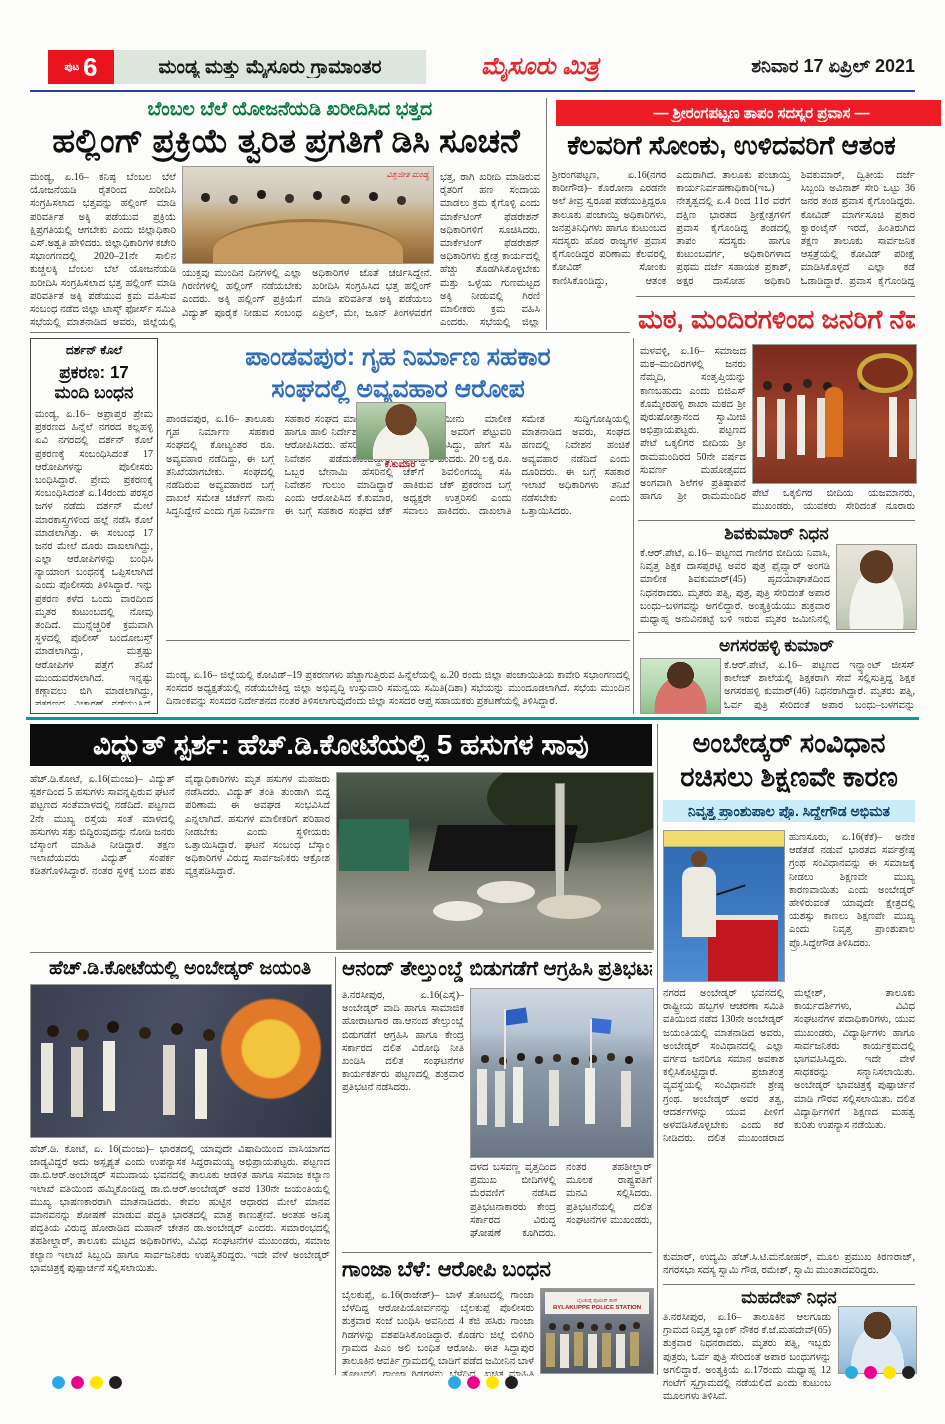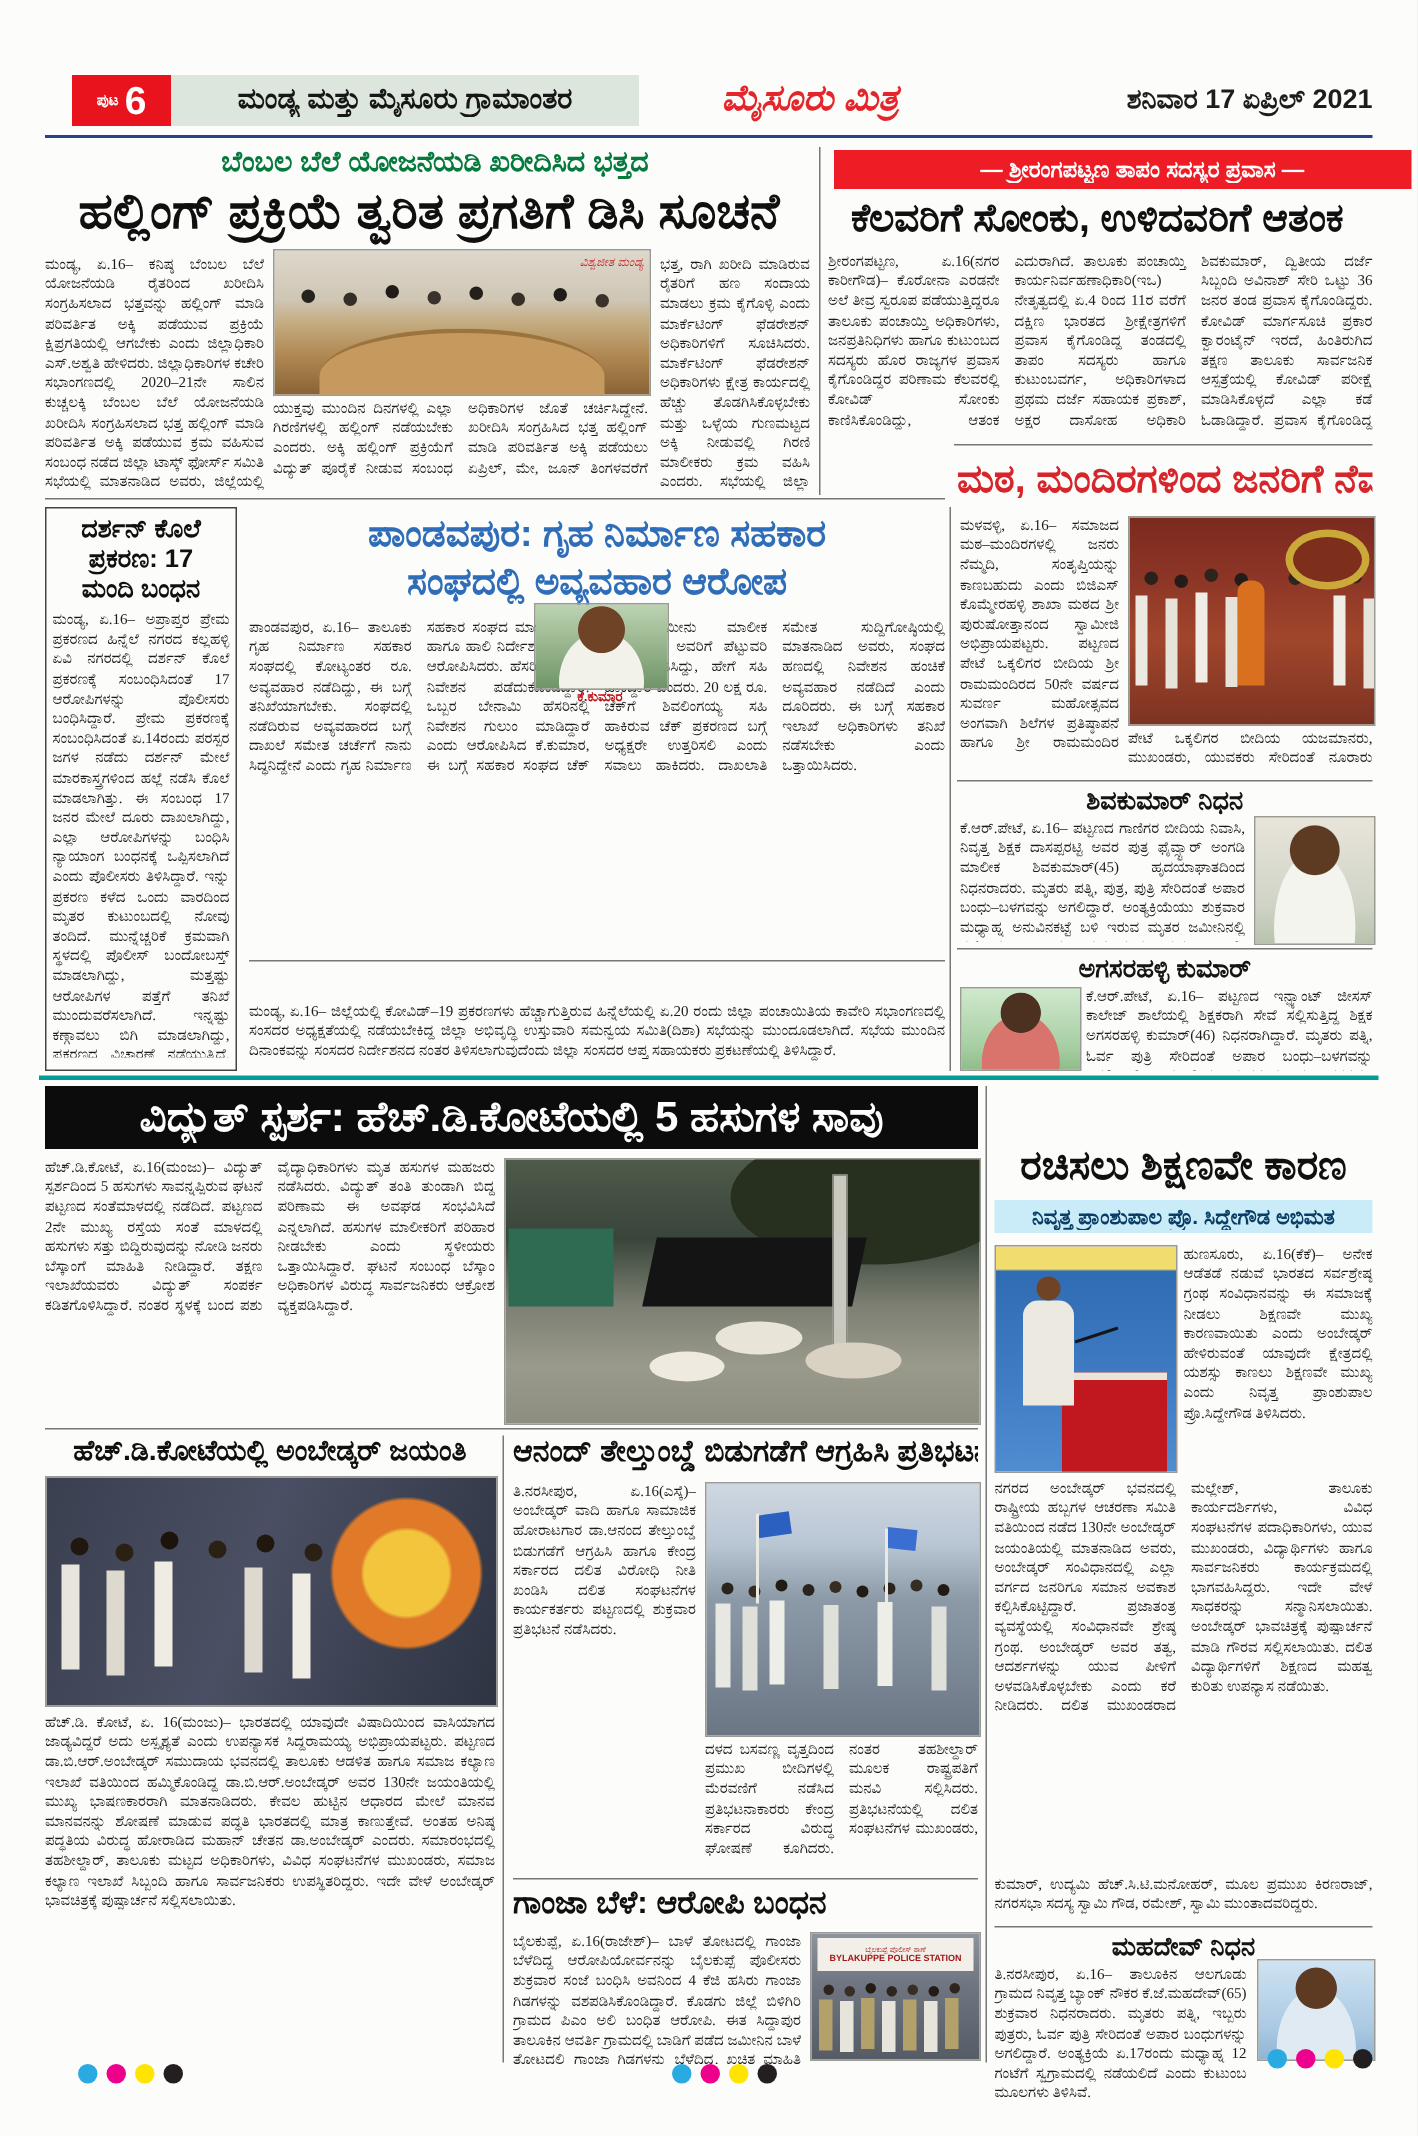--- a/index.html
+++ b/index.html
@@ -55,21 +55,21 @@
   <div class="abs" style="left:556px;top:100px;width:359px;height:26px;background:#ee1c25;display:flex;align-items:center;justify-content:center;padding-left:26px;">
     <span style="color:#fff;font-weight:bold;font-size:15px;white-space:nowrap;overflow:hidden;">— ಶ್ರೀರಂಗಪಟ್ಟಣ ತಾಪಂ ಸದಸ್ಯರ ಪ್ರವಾಸ —</span>
   </div>
   <div class="abs hl" style="left:548px;top:130px;width:367px;height:34px;font-size:26px;">ಕೆಲವರಿಗೆ ಸೋಂಕು, ಉಳಿದವರಿಗೆ ಆತಂಕ</div>
   <div class="abs bodytxt cols3" style="left:552px;top:168px;width:363px;height:128px;">ಶ್ರೀರಂಗಪಟ್ಟಣ, ಏ.16(ನಗರ ಕಾರೀಗೌಡ)– ಕೊರೋನಾ ಎರಡನೇ ಅಲೆ ತೀವ್ರ ಸ್ವರೂಪ ಪಡೆಯುತ್ತಿದ್ದರೂ ತಾಲೂಕು ಪಂಚಾಯ್ತಿ ಅಧಿಕಾರಿಗಳು, ಜನಪ್ರತಿನಿಧಿಗಳು ಹಾಗೂ ಕುಟುಂಬದ ಸದಸ್ಯರು ಹೊರ ರಾಜ್ಯಗಳ ಪ್ರವಾಸ ಕೈಗೊಂಡಿದ್ದರ ಪರಿಣಾಮ ಕೆಲವರಲ್ಲಿ ಕೋವಿಡ್ ಸೋಂಕು ಕಾಣಿಸಿಕೊಂಡಿದ್ದು, ಆತಂಕ ಎದುರಾಗಿದೆ. ತಾಲೂಕು ಪಂಚಾಯ್ತಿ ಕಾರ್ಯನಿರ್ವಹಣಾಧಿಕಾರಿ(ಇಒ) ನೇತೃತ್ವದಲ್ಲಿ ಏ.4 ರಿಂದ 11ರ ವರೆಗೆ ದಕ್ಷಿಣ ಭಾರತದ ಶ್ರೀಕ್ಷೇತ್ರಗಳಿಗೆ ಪ್ರವಾಸ ಕೈಗೊಂಡಿದ್ದ ತಂಡದಲ್ಲಿ ತಾಪಂ ಸದಸ್ಯರು ಹಾಗೂ ಕುಟುಂಬವರ್ಗ, ಅಧಿಕಾರಿಗಳಾದ ಪ್ರಥಮ ದರ್ಜೆ ಸಹಾಯಕ ಪ್ರಕಾಶ್, ಅಕ್ಷರ ದಾಸೋಹ ಅಧಿಕಾರಿ ಶಿವಕುಮಾರ್, ದ್ವಿತೀಯ ದರ್ಜೆ ಸಿಬ್ಬಂದಿ ಅವಿನಾಶ್ ಸೇರಿ ಒಟ್ಟು 36 ಜನರ ತಂಡ ಪ್ರವಾಸ ಕೈಗೊಂಡಿದ್ದರು. ಕೋವಿಡ್ ಮಾರ್ಗಸೂಚಿ ಪ್ರಕಾರ ಕ್ವಾರಂಟೈನ್ ಇರದೆ, ಹಿಂತಿರುಗಿದ ತಕ್ಷಣ ತಾಲೂಕು ಸಾರ್ವಜನಿಕ ಆಸ್ಪತ್ರೆಯಲ್ಲಿ ಕೋವಿಡ್ ಪರೀಕ್ಷೆ ಮಾಡಿಸಿಕೊಳ್ಳದೆ ಎಲ್ಲಾ ಕಡೆ ಓಡಾಡಿದ್ದಾರೆ. ಪ್ರವಾಸ ಕೈಗೊಂಡಿದ್ದ ತಾ.ಪಂ ಸದಸ್ಯ ಹಾಗೂ ಕುಟುಂಬದ ಕೆಲವರಿಗೆ ಕೋವಿಡ್ ಪಾಸಿಟಿವ್ ದೃಢಪಟ್ಟಿದೆ. ಇನ್ನೂ ಕೆಲವರಲ್ಲಿ ಸೋಂಕಿನ ಲಕ್ಷಣಗಳು ಕಂಡುಬಂದರೂ ಪರೀಕ್ಷೆಗೆ ಒಳಪಟ್ಟಿಲ್ಲ. ಇದರಿಂದ ಉಳಿದ ಜನಪ್ರತಿನಿಧಿಗಳು ಹಾಗೂ ಅಧಿಕಾರಿ ವರ್ಗ ಹಾಗೂ ಅವರ ಕುಟುಂಬದಲ್ಲಿ ಆತಂಕ ಮನೆ ಮಾಡಿದೆ. ಅಲ್ಲದೆ ಈ 36 ಜನ ಪ್ರವಾಸದಿಂದ ಹಿಂತಿರುಗಿದ ನಂತರ ಇವರ ನಿಕಟ ಸಂಪರ್ಕದಲ್ಲಿದ್ದವರಿಗೂ ಆತಂಕ ಎದುರಾಗಿದೆ ಎಂದು ಸಾರ್ವಜನಿಕ ವಲಯದಲ್ಲಿ ಚರ್ಚೆಗೆ ಗ್ರಾಸವಾಗಿದೆ.</div>
 
   <div class="abs rule" style="left:30px;top:332px;width:600px;height:1px;"></div>
   <div class="abs rule" style="left:636px;top:296px;width:279px;height:1px;"></div>
 
   <div class="abs" style="left:30px;top:338px;width:128px;height:376px;border:1px solid #444;padding:4px;box-sizing:border-box;">
-    <div class="hl" style="font-size:17px;height:20px;">ದರ್ಶನ್ ಕೊಲೆ</div>
+    <div class="hl" style="font-size:12px;height:20px;">ದರ್ಶನ್ ಕೊಲೆ</div>
     <div class="hl" style="font-size:17px;height:20px;">ಪ್ರಕರಣ: 17</div>
     <div class="hl" style="font-size:17px;height:20px;">ಮಂದಿ ಬಂಧನ</div>
     <div class="bodytxt" style="margin-top:4px;height:298px;">ಮಂಡ್ಯ, ಏ.16– ಅಪ್ರಾಪ್ತರ ಪ್ರೇಮ ಪ್ರಕರಣದ ಹಿನ್ನೆಲೆ ನಗರದ ಕಲ್ಲಹಳ್ಳಿ ಏವಿ ನಗರದಲ್ಲಿ ದರ್ಶನ್ ಕೊಲೆ ಪ್ರಕರಣಕ್ಕೆ ಸಂಬಂಧಿಸಿದಂತೆ 17 ಆರೋಪಿಗಳನ್ನು ಪೊಲೀಸರು ಬಂಧಿಸಿದ್ದಾರೆ. ಪ್ರೇಮ ಪ್ರಕರಣಕ್ಕೆ ಸಂಬಂಧಿಸಿದಂತೆ ಏ.14ರಂದು ಪರಸ್ಪರ ಜಗಳ ನಡೆದು ದರ್ಶನ್ ಮೇಲೆ ಮಾರಕಾಸ್ತ್ರಗಳಿಂದ ಹಲ್ಲೆ ನಡೆಸಿ ಕೊಲೆ ಮಾಡಲಾಗಿತ್ತು. ಈ ಸಂಬಂಧ 17 ಜನರ ಮೇಲೆ ದೂರು ದಾಖಲಾಗಿದ್ದು, ಎಲ್ಲಾ ಆರೋಪಿಗಳನ್ನು ಬಂಧಿಸಿ ನ್ಯಾಯಾಂಗ ಬಂಧನಕ್ಕೆ ಒಪ್ಪಿಸಲಾಗಿದೆ ಎಂದು ಪೊಲೀಸರು ತಿಳಿಸಿದ್ದಾರೆ. ಇನ್ನು ಪ್ರಕರಣ ಕಳೆದ ಒಂದು ವಾರದಿಂದ ಮೃತರ ಕುಟುಂಬದಲ್ಲಿ ನೋವು ತಂದಿದೆ. ಮುನ್ನೆಚ್ಚರಿಕೆ ಕ್ರಮವಾಗಿ ಸ್ಥಳದಲ್ಲಿ ಪೊಲೀಸ್ ಬಂದೋಬಸ್ತ್ ಮಾಡಲಾಗಿದ್ದು, ಮತ್ತಷ್ಟು ಆರೋಪಿಗಳ ಪತ್ತೆಗೆ ತನಿಖೆ ಮುಂದುವರೆಸಲಾಗಿದೆ. ಇನ್ನಷ್ಟು ಕಣ್ಗಾವಲು ಬಿಗಿ ಮಾಡಲಾಗಿದ್ದು, ಪ್ರಕರಣದ ವಿಚಾರಣೆ ನಡೆಯುತ್ತಿದೆ. ಶಾಂತಿ ಕಾಪಾಡುವಂತೆ ಪೊಲೀಸರು ಮನವಿ ಮಾಡಿದ್ದಾರೆ.</div>
   </div>
 
   <div class="abs hl" style="left:166px;top:342px;width:464px;height:32px;font-size:25px;color:#2f6db8;">ಪಾಂಡವಪುರ: ಗೃಹ ನಿರ್ಮಾಣ ಸಹಕಾರ</div>
   <div class="abs hl" style="left:166px;top:374px;width:464px;height:32px;font-size:25px;color:#2f6db8;">ಸಂಘದಲ್ಲಿ ಅವ್ಯವಹಾರ ಆರೋಪ</div>
   <div class="abs bodytxt cols4" style="left:166px;top:412px;width:464px;height:224px;">ಪಾಂಡವಪುರ, ಏ.16– ತಾಲೂಕು ಗೃಹ ನಿರ್ಮಾಣ ಸಹಕಾರ ಸಂಘದಲ್ಲಿ ಕೋಟ್ಯಂತರ ರೂ. ಅವ್ಯವಹಾರ ನಡೆದಿದ್ದು, ಈ ಬಗ್ಗೆ ತನಿಖೆಯಾಗಬೇಕು. ಸಂಘದಲ್ಲಿ ನಡೆದಿರುವ ಅವ್ಯವಹಾರದ ಬಗ್ಗೆ ದಾಖಲೆ ಸಮೇತ ಚರ್ಚೆಗೆ ನಾನು ಸಿದ್ಧನಿದ್ದೇನೆ ಎಂದು ಗೃಹ ನಿರ್ಮಾಣ ಸಹಕಾರ ಸಂಘದ ಮಾಜಿ ಅಧ್ಯಕ್ಷರ ಹಾಗೂ ಹಾಲಿ ನಿರ್ದೇಶಕರ ವಿರುದ್ಧ ಆರೋಪಿಸಿದರು. ಹೆಸರಿಗೆ ಮೂರು ನಿವೇಶನ ಪಡೆದುಕೊಂಡಿದ್ದಾರೆ. ಒಬ್ಬರ ಬೇನಾಮಿ ಹೆಸರಿನಲ್ಲಿ ನಿವೇಶನ ಗುಲುಂ ಮಾಡಿದ್ದಾರೆ ಎಂದು ಆರೋಪಿಸಿದ ಕೆ.ಕುಮಾರ, ಈ ಬಗ್ಗೆ ಸಹಕಾರ ಸಂಘದ ಚೆಕ್ ನಲ್ಲಿ ಜಮೀನು ಮಾಲೀಕ ಶಿವಲಿಂಗಯ್ಯ ಅವರಿಗೆ ಪೆಟ್ಟುವರಿ ಹೂ ಪಾವತಿಸಿದ್ದು, ಹೇಗೆ ಸಹಿ ಹಾಕಿದ್ದಾರೆ ಎಂದರು. 20 ಲಕ್ಷ ರೂ. ಚೆಕ್‌ಗೆ ಶಿವಲಿಂಗಯ್ಯ ಸಹಿ ಹಾಕಿರುವ ಚೆಕ್ ಪ್ರಕರಣದ ಬಗ್ಗೆ ಅಧ್ಯಕ್ಷರೇ ಉತ್ತರಿಸಲಿ ಎಂದು ಸವಾಲು ಹಾಕಿದರು. ದಾಖಲಾತಿ ಸಮೇತ ಸುದ್ದಿಗೋಷ್ಠಿಯಲ್ಲಿ ಮಾತನಾಡಿದ ಅವರು, ಸಂಘದ ಹಣದಲ್ಲಿ ನಿವೇಶನ ಹಂಚಿಕೆ ಅವ್ಯವಹಾರ ನಡೆದಿದೆ ಎಂದು ದೂರಿದರು. ಈ ಬಗ್ಗೆ ಸಹಕಾರ ಇಲಾಖೆ ಅಧಿಕಾರಿಗಳು ತನಿಖೆ ನಡೆಸಬೇಕು ಎಂದು ಒತ್ತಾಯಿಸಿದರು.</div>
   <div class="abs photo" style="left:356px;top:402px;width:88px;height:56px;background:radial-gradient(circle at 50% 30%,#6e4326 0 26%,rgba(0,0,0,0) 27%),radial-gradient(ellipse at 50% 92%,#f2f2ea 0 45%,rgba(0,0,0,0) 46%),linear-gradient(180deg,#bcd3b2 0%,#8fae85 60%,#6f9468 100%);"></div>
   <div class="abs capred" style="left:356px;top:459px;width:88px;height:11px;">ಕೆ.ಕುಮಾರ</div>
@@ -144,20 +144,21 @@
   <div class="abs photo" style="left:540px;top:1288px;width:112px;height:84px;background:linear-gradient(180deg,#8d949e 0%,#6f7681 40%,#565c66 100%);">
     <div class="abs" style="left:4px;top:3px;width:104px;height:22px;background:#f2efe8;display:flex;flex-direction:column;align-items:center;justify-content:center;overflow:hidden;">
       <span style="font-size:5px;color:#a01a1a;white-space:nowrap;">ಬೈಲಕುಪ್ಪೆ ಪೊಲೀಸ್ ಠಾಣೆ</span>
       <span style="font-size:6px;color:#a01a1a;font-weight:bold;white-space:nowrap;">BYLAKUPPE POLICE STATION</span>
     </div>
     <div class="heads" style="left:8px;top:34px;width:7px;height:7px;background:#2e261e;box-shadow:14px 1px 0 #382e24,28px -1px 0 #241c14,42px 1px 0 #2e261e,56px 0 0 #382e24,70px 1px 0 #241c14,84px -1px 0 #2e261e;"></div>
     <div class="abs" style="left:5px;top:44px;width:9px;height:34px;background:#b3a06a;box-shadow:14px 1px 0 #e7e4dc,28px -1px 0 #b3a06a,42px 1px 0 #e7e4dc,56px 0 0 #b3a06a,70px 1px 0 #e7e4dc,84px -1px 0 #b3a06a;"></div>
   </div>
 
   <div class="abs rule" style="left:657px;top:724px;width:1px;height:651px;"></div>
+  <div class="abs hl" style="left:663px;top:728px;width:252px;height:34px;font-size:27px;">ಅಂಬೇಡ್ಕರ್ ಸಂವಿಧಾನ</div>
   <div class="abs hl" style="left:663px;top:762px;width:252px;height:34px;font-size:27px;">ರಚಿಸಲು ಶಿಕ್ಷಣವೇ ಕಾರಣ</div>
   <div class="abs" style="left:663px;top:800px;width:252px;height:22px;background:#c9ecf8;display:flex;align-items:center;justify-content:center;">
     <span style="font-size:14px;font-weight:bold;color:#0a3d66;white-space:nowrap;overflow:hidden;">ನಿವೃತ್ತ ಪ್ರಾಂಶುಪಾಲ ಪ್ರೊ. ಸಿದ್ದೇಗೌಡ ಅಭಿಮತ</span>
   </div>
   <div class="abs photo" style="left:663px;top:830px;width:120px;height:150px;background:linear-gradient(180deg,#f0dd6e 0%,#f0dd6e 10%,#2f6cb3 11%,#3f7cc4 60%,#4f8cd0 100%);">
     <div class="abs" style="left:44px;top:84px;width:70px;height:66px;background:#c0181e;border-top:5px solid #e8e4da;"></div>
     <div class="abs" style="left:18px;top:36px;width:34px;height:70px;background:#ece9e0;border-radius:10px 10px 0 0;"></div>
     <div class="abs" style="left:27px;top:20px;width:16px;height:16px;border-radius:50%;background:#6e4326;"></div>
     <div class="abs" style="left:52px;top:58px;width:30px;height:2px;background:#15151a;transform:rotate(-18deg);"></div>
   </div>

